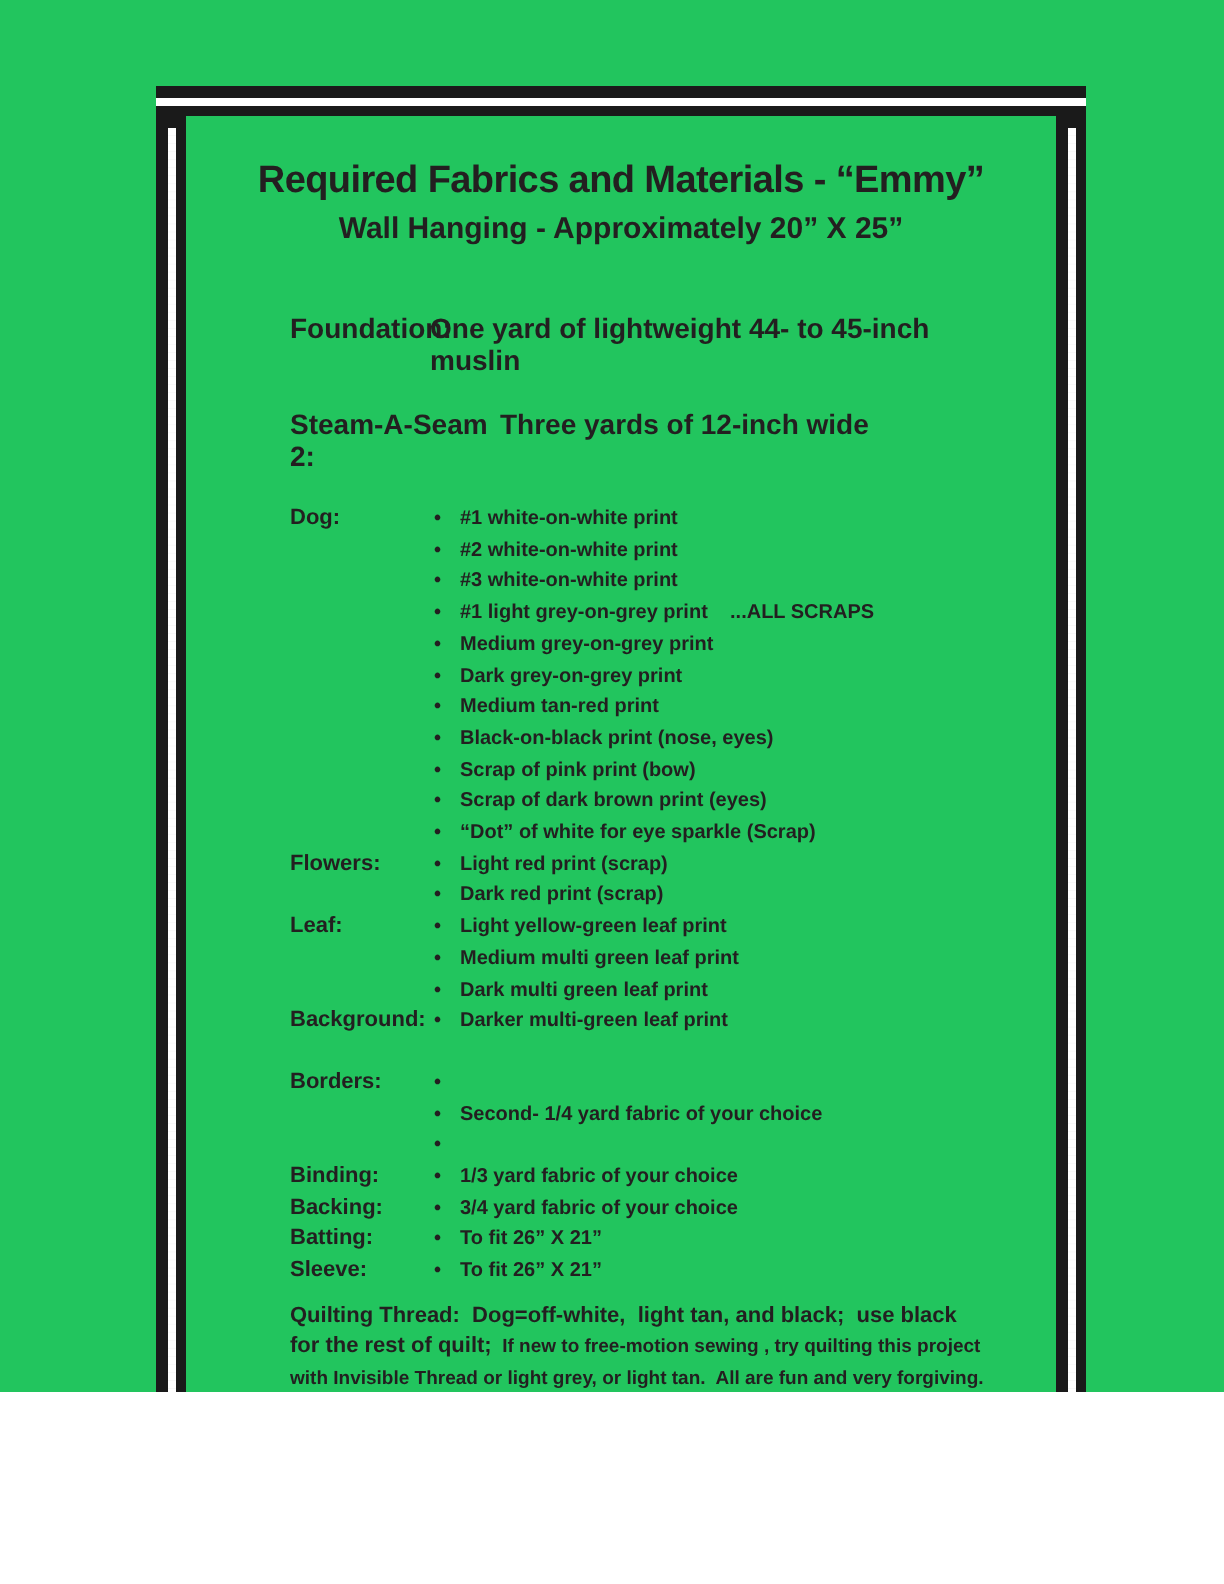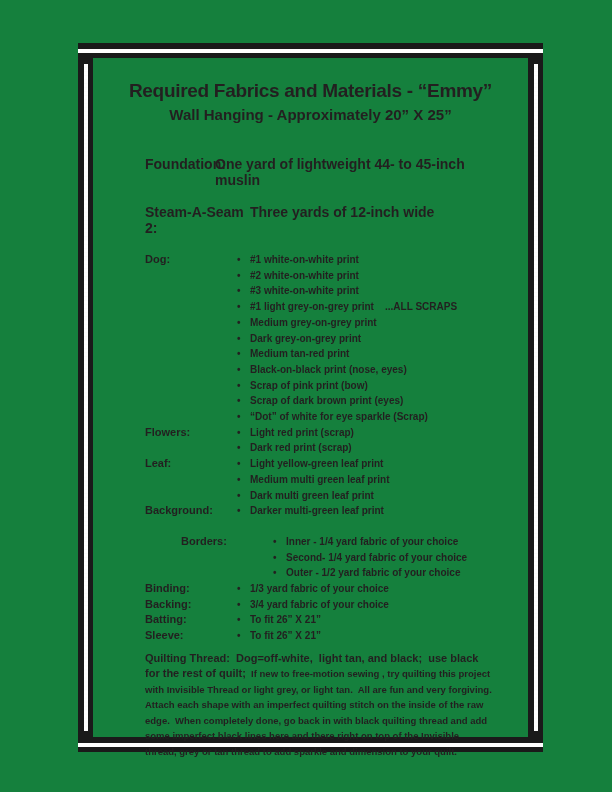--- a/index.html
+++ b/index.html
@@ -1,20 +1,20 @@
 <!DOCTYPE html>
 <html><head>
 <meta charset="utf-8">
 <style>
   html, body { margin: 0; padding: 0; background: #ffffff; }
   .page {
     position: relative;
     width: 612px;
-    height: 792px;
-    background: #15803d;
+    height: 696px;
+    background: #22c55e;
     color: #231f20;
     font-family: "Liberation Sans", sans-serif;
     overflow: hidden;
   }
   
   .frame {
     position: absolute;
     left: 78px; top: 43px;
     width: 465px; height: 709px;
     box-sizing: border-box;
@@ -55,22 +55,22 @@
     left: 145px; top: 156px;
     width: 348px;
     font-weight: bold;
   }
   .spec-row { display: flex; font-size: 14px; line-height: 16px; margin-bottom: 16px; }
   .spec-row .lbl { flex: 0 0 auto; }
   .spec-row.r0 .lbl { width: 70px; }
   .spec-row.r1 .lbl { width: 105px; }
   .spec-row .val { flex: 1 1 auto; white-space: pre-wrap; }
 
-  .section { display: flex; font-size: 11px; gap: 20px; }
-  .section.gap-before { margin-top: 15px; margin-left: 36px; }
+  .section { display: flex; font-size: 11px; }
+  .section.gap-before { margin-top: 15px; }
   .section .lbl { flex: 0 0 72px; line-height: 15.7px; }
   .section ul { margin: 0; padding: 0; list-style: none; flex: 1 1 auto; }
   .section li { display: flex; font-size: 10px; line-height: 15.7px; }
   .section li .dot { flex: 0 0 13px; font-size: 10px; }
   .section li .txt { white-space: pre-wrap; }
 
   .note {
     margin-top: 6px;
     line-height: 13.5px;
     white-space: pre-wrap;
@@ -194,29 +194,27 @@
             <span class="txt">Darker multi-green leaf print</span>
           </li>
       </ul>
     </div>
 
     <div class="section gap-before">
       <span class="lbl">Borders:</span>
       <ul>
         <li>
             <span class="dot">•</span>
-            <span class="txt">Inner - 1/4 yard fabric of your choice</span>
           </li>
         <li>
             <span class="dot">•</span>
             <span class="txt">Second- 1/4 yard fabric of your choice</span>
           </li>
         <li>
             <span class="dot">•</span>
-            <span class="txt">Outer - 1/2 yard fabric of your choice</span>
           </li>
       </ul>
     </div>
 
     <div class="section">
       <span class="lbl">Binding:</span>
       <ul>
         <li>
             <span class="dot">•</span>
             <span class="txt">1/3 yard fabric of your choice</span>

